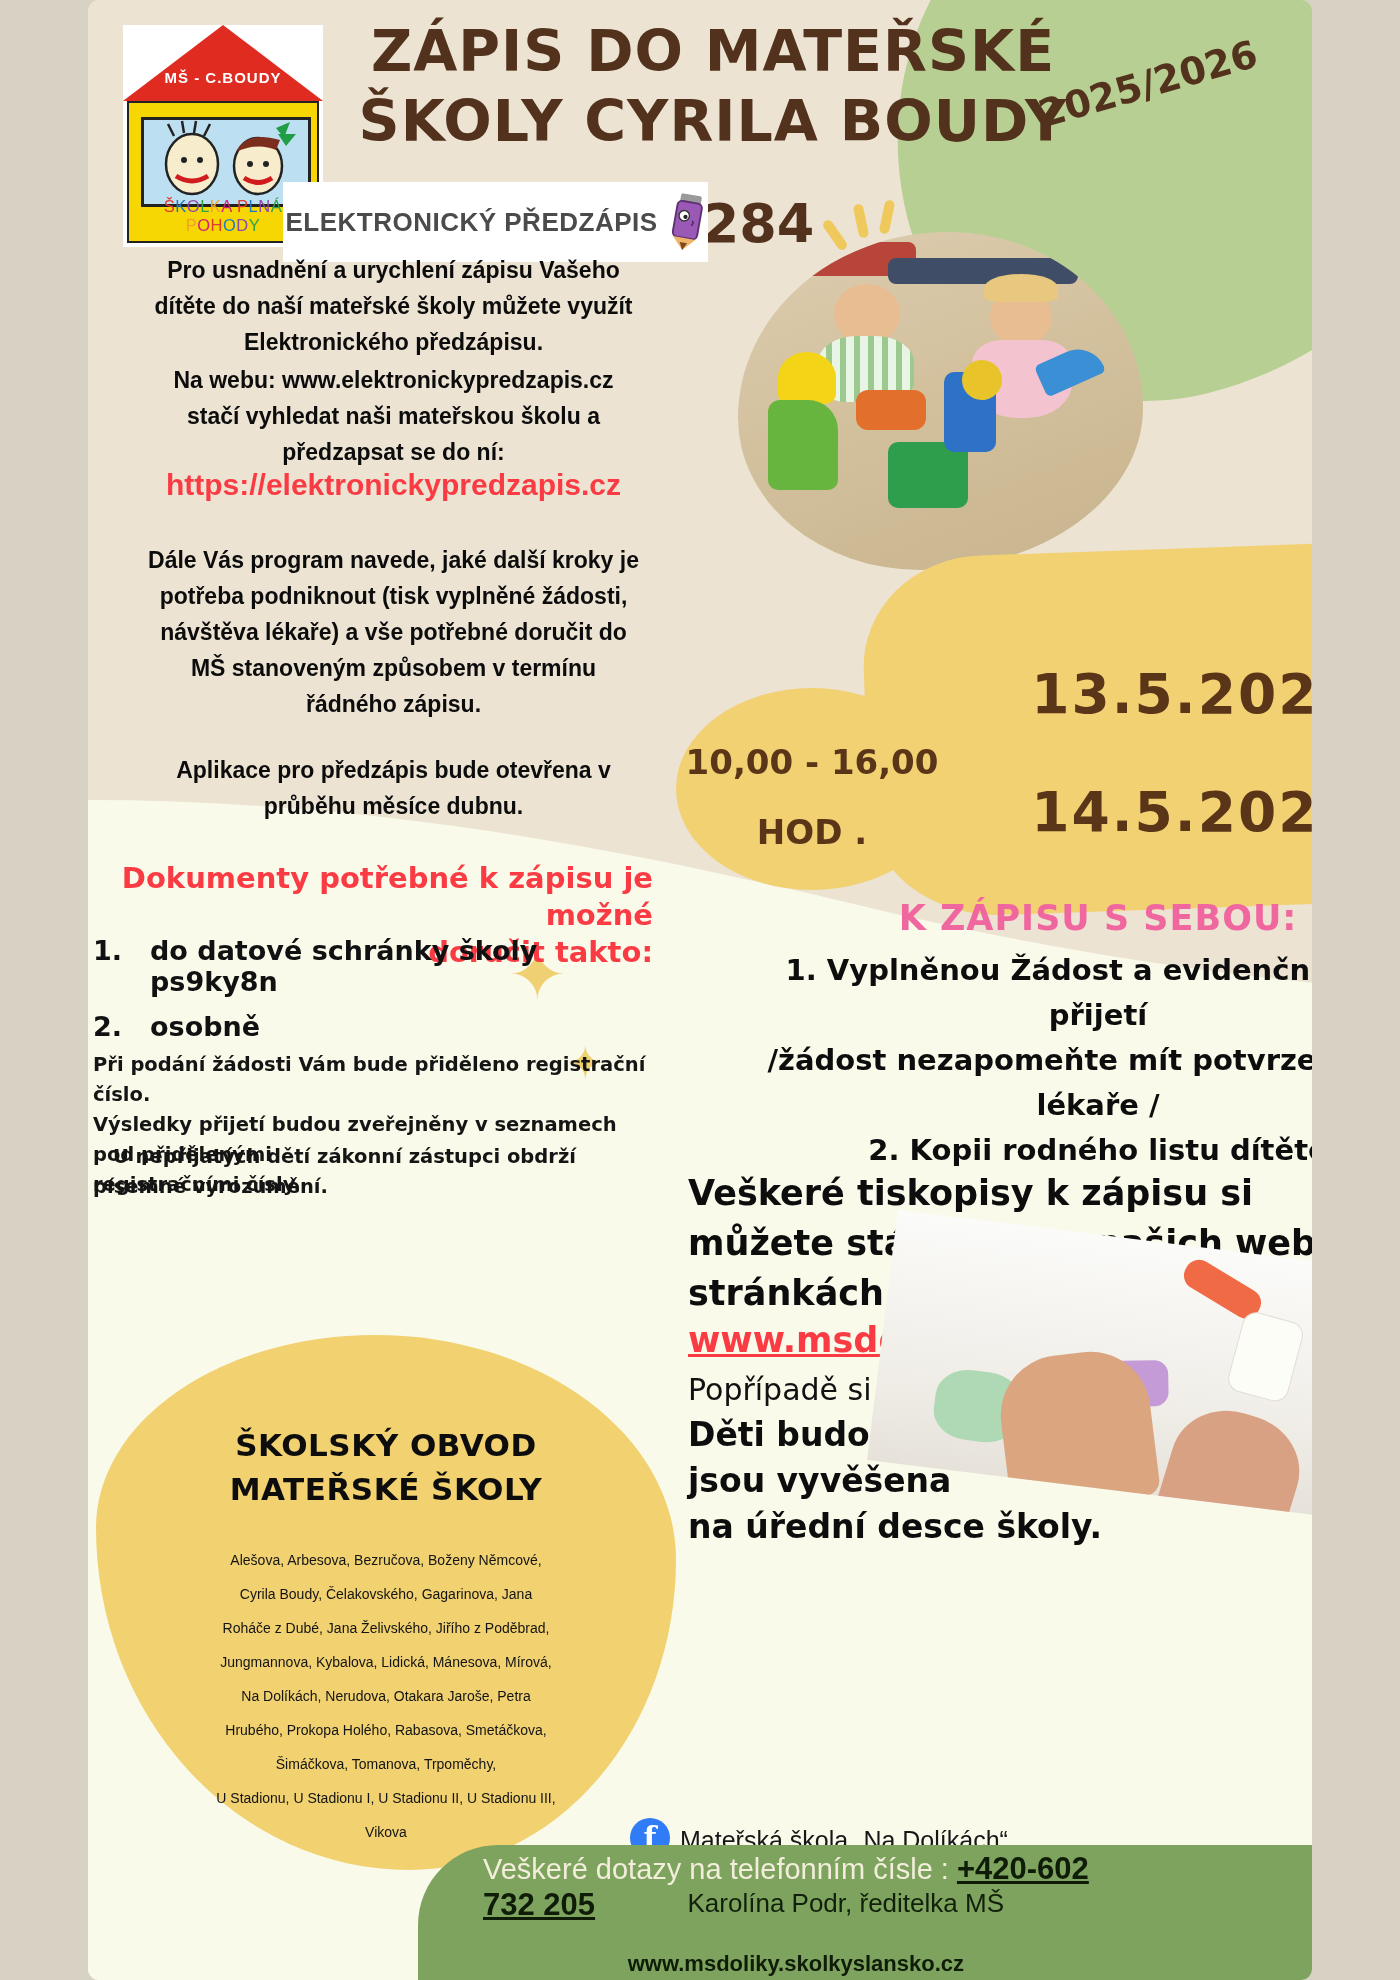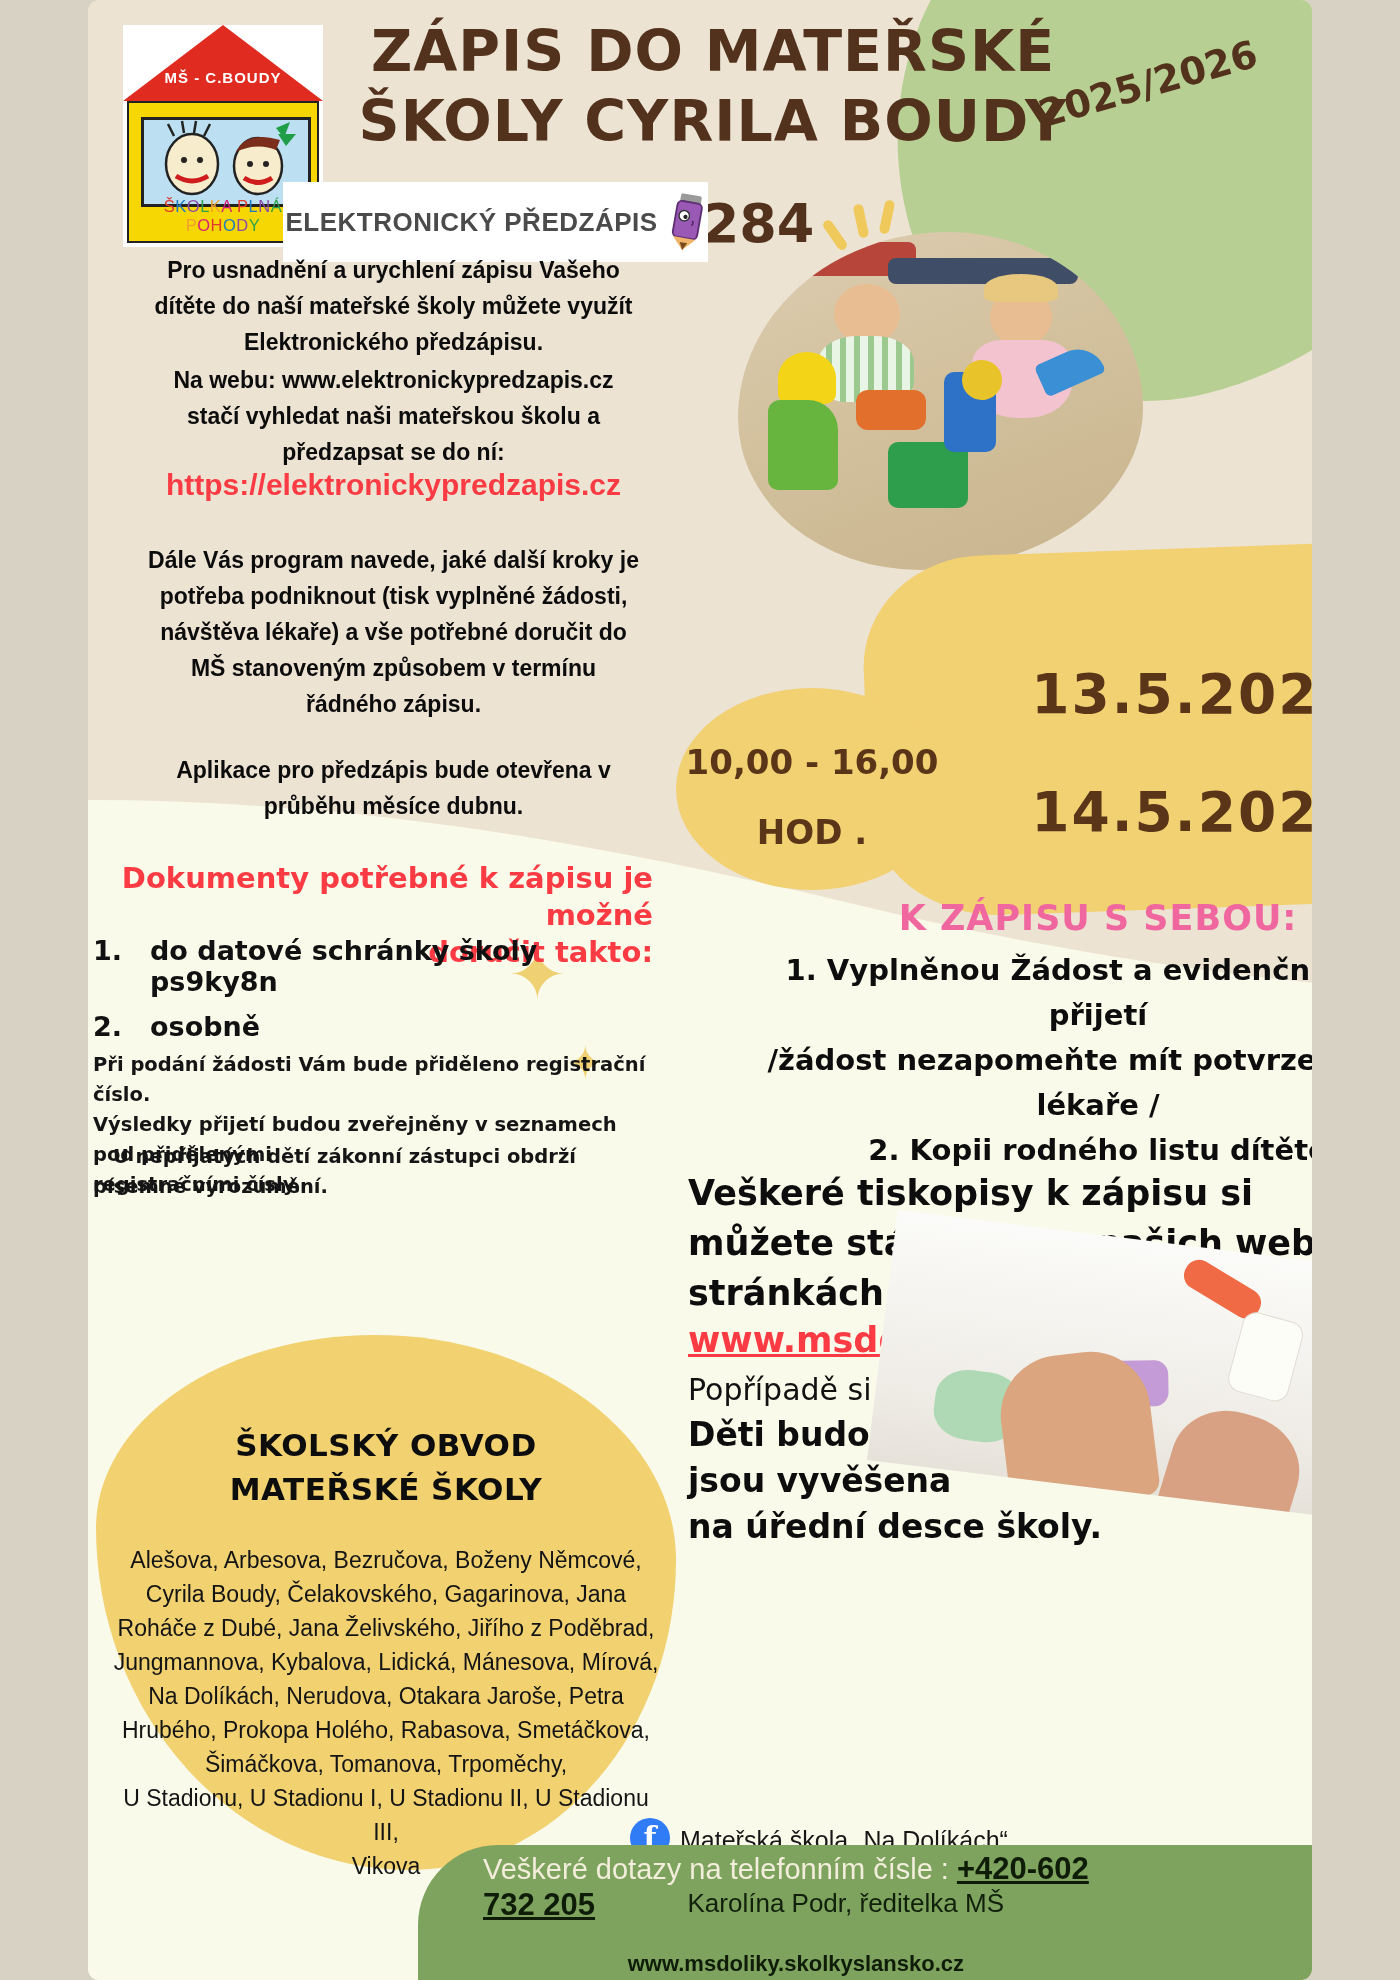--- a/index.html
+++ b/index.html
@@ -84,21 +84,21 @@
   .photo2{left:792px;top:1248px;width:640px;height:252px;transform:rotate(7deg);overflow:hidden;
      background:linear-gradient(180deg,#fbfbf9 0%,#efece6 70%,#e6e2da 100%);}
   .photo2 i{position:absolute;display:block;border-radius:14px;}
 
   
   .district{left:8px;top:1335px;width:580px;height:535px;background:#f1d170;
      border-radius:48% 52% 46% 54% / 36% 42% 58% 64%;}
   .district-head{position:absolute;top:88px;left:0;width:100%;text-align:center;
      font-family:"DejaVu Sans",sans-serif;font-weight:800;font-size:31px;line-height:44px;color:#0d0d0d;letter-spacing:.5px;}
   .streets{position:absolute;top:208px;left:12px;width:556px;text-align:center;
-     font-size:23px;line-height:34px;color:#141414;}
+     font-size:14px;line-height:34px;color:#141414;}
 
   
   .fb-icon{left:542px;top:1818px;width:40px;height:40px;border-radius:50%;background:#2f7cf6;
      color:#fff;text-align:center;font-weight:bold;font-size:30px;line-height:40px;font-family:"DejaVu Serif",serif;}
   .fb-label{left:592px;top:1826px;font-size:25px;color:#161616;}
 
   
   .f-line1{left:395px;top:1851px;width:660px;color:#f2eedb;font-size:29px;}
   .f-line1 b{color:#0e1c08;font-size:31px;text-decoration:underline;font-weight:800;}
   .f-director{right:308px;top:1888px;color:#10200a;font-size:26px;}

